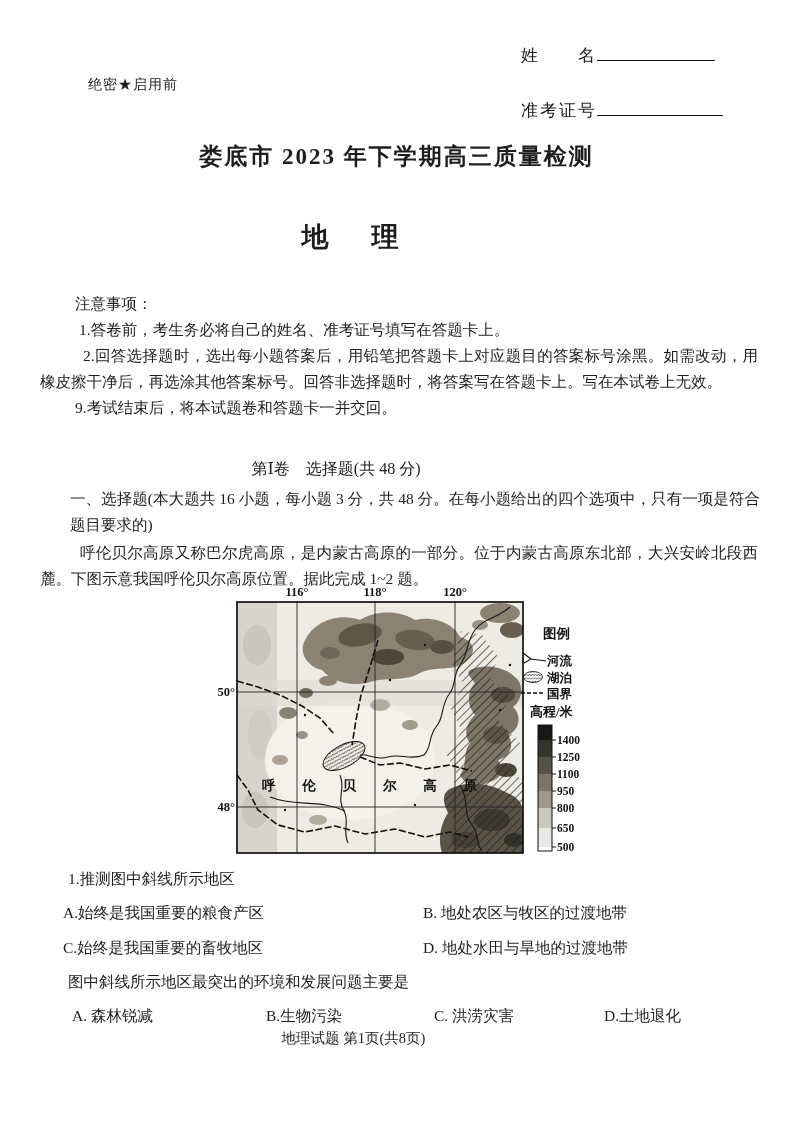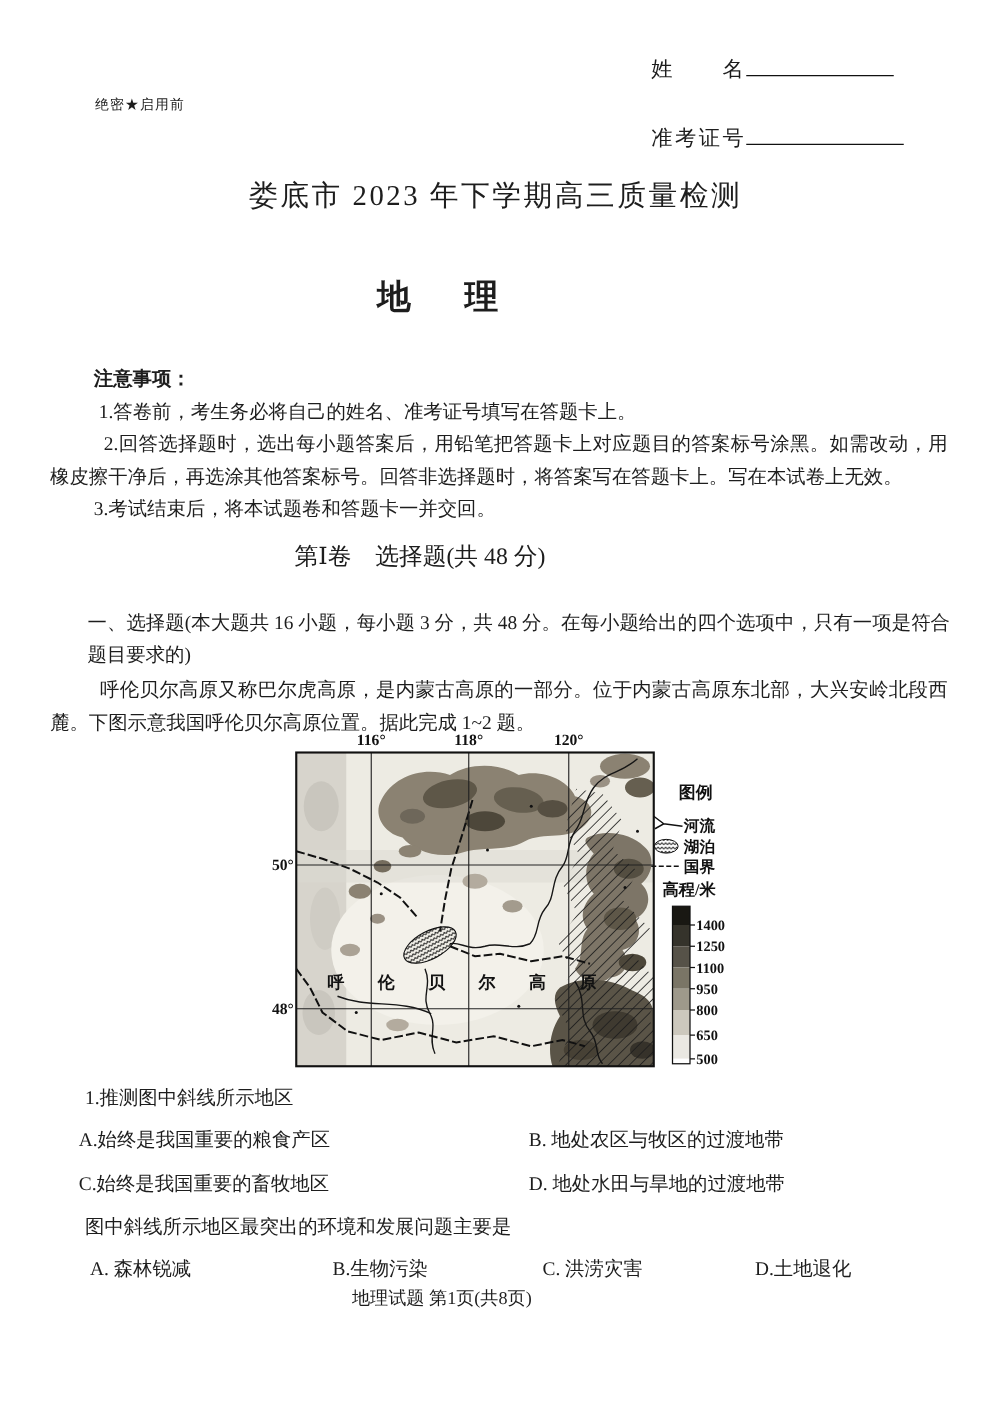--- a/index.html
+++ b/index.html
@@ -2,31 +2,31 @@
 <html><head>
 <meta charset="utf-8">
 <style>
   html,body{margin:0;padding:0;background:#ffffff;}
   .page{
     position:relative;width:793px;height:1121px;background:#ffffff;overflow:hidden;
     font-family:"Liberation Serif","DejaVu Serif",serif;color:#1d1d1d;
   }
   .abs{position:absolute;}
   p{margin:0;}
-  .secret{left:76px;top:76px;font-size:11px;letter-spacing:1px;text-align:center;}
+  .secret{left:88px;top:76px;font-size:14px;letter-spacing:1px;text-align:center;}
   .fillrow{font-size:17px;letter-spacing:2px;}
   .fill-line{display:inline-block;border-bottom:1.6px solid #111;height:15px;vertical-align:baseline;}
-  .title{left:0;width:793px;top:141px;text-align:center;font-size:23px;font-weight:normal;letter-spacing:2px;}
+  .title{left:0;width:793px;top:141px;text-align:center;font-size:23px;font-weight:bold;letter-spacing:2px;}
   .subject{left:0;width:708px;top:219px;text-align:center;font-size:27px;font-weight:bold;letter-spacing:8px;}
   .flow{left:40px;width:718px;font-size:15.5px;line-height:26px;}
-  .notice p.head{text-indent:35px;font-weight:bold;}
+  .notice p.head{text-indent:35px;}
   .notice p.i1{text-indent:39px;}
   .notice p.i2{text-indent:43px;text-align:justify;}
   .notice p.i3{text-indent:35px;}
-  .secheading{left:0;width:672px;top:432px;text-align:center;font-size:19px;}
+  .secheading{left:0;width:672px;top:459px;text-align:center;font-size:16px;}
   .intro{top:486px;}
   .intro p{margin-left:30px;width:690px;text-align:justify;}
   .passage{top:540px;}
   .passage p{text-indent:40px;text-align:justify;}
   .qstem{text-indent:28px;}
   .optrow{height:22px;}
   .optrow span{position:absolute;white-space:nowrap;}
   .footer{left:0;width:707px;top:1029px;text-align:center;font-size:14.5px;}
   svg text{font-family:"Liberation Serif","DejaVu Serif",serif;fill:#111;}
 </style>
@@ -44,21 +44,21 @@
     <span>准考证号</span><span class="fill-line" style="width:126px;"></span>
   </div>
 
   <div class="abs title">娄底市 2023 年下学期高三质量检测</div>
   <div class="abs subject">地　理</div>
 
   <div class="abs flow notice" style="top:291px;">
     <p class="head">注意事项：</p>
     <p class="i1">1.答卷前，考生务必将自己的姓名、准考证号填写在答题卡上。</p>
     <p class="i2">2.回答选择题时，选出每小题答案后，用铅笔把答题卡上对应题目的答案标号涂黑。如需改动，用橡皮擦干净后，再选涂其他答案标号。回答非选择题时，将答案写在答题卡上。写在本试卷上无效。</p>
-    <p class="i3">3.考试结束后，将本试题卷和答题卡一并交回。</p>
+    <p class="i3">9.考试结束后，将本试题卷和答题卡一并交回。</p>
   </div>
 
   <div class="abs secheading">第Ⅰ卷　选择题(共 48 分)</div>
 
   <div class="abs flow intro">
     <p>一、选择题(本大题共 16 小题，每小题 3 分，共 48 分。在每小题给出的四个选项中，只有一项是符合题目要求的)</p>
   </div>
 
   <div class="abs flow passage">
     <p>呼伦贝尔高原又称巴尔虎高原，是内蒙古高原的一部分。位于内蒙古高原东北部，大兴安岭北段西麓。下图示意我国呼伦贝尔高原位置。据此完成 1~2 题。</p>

